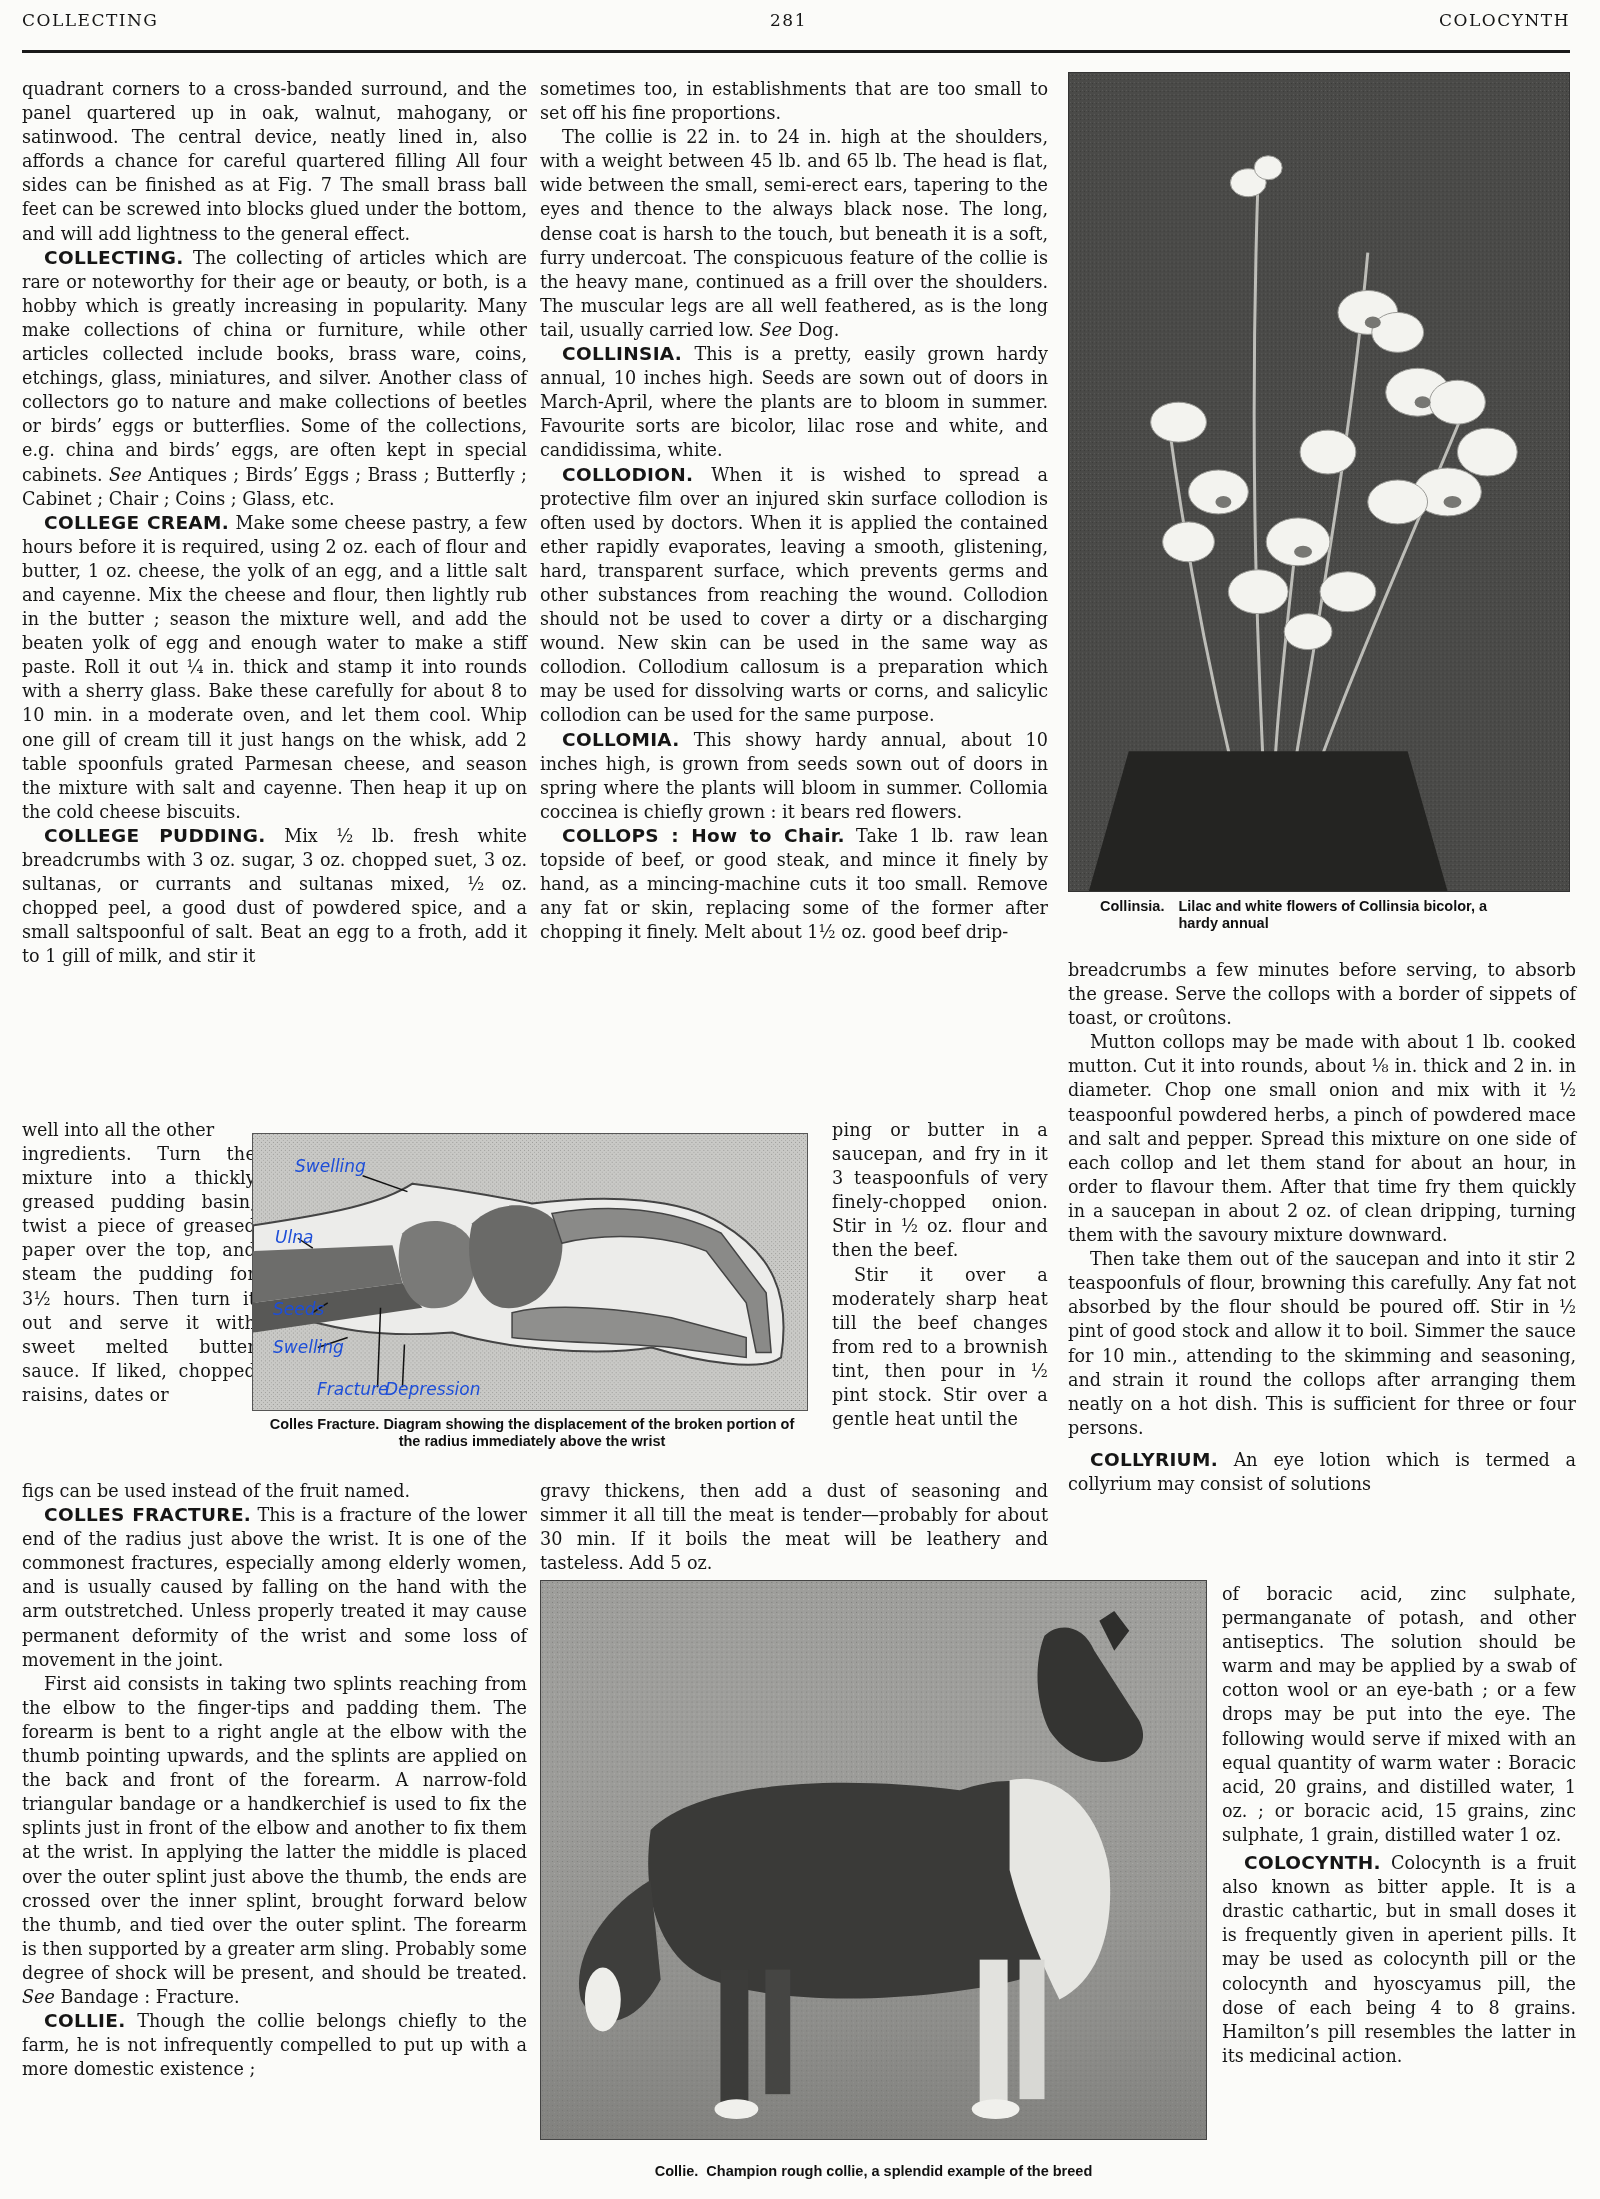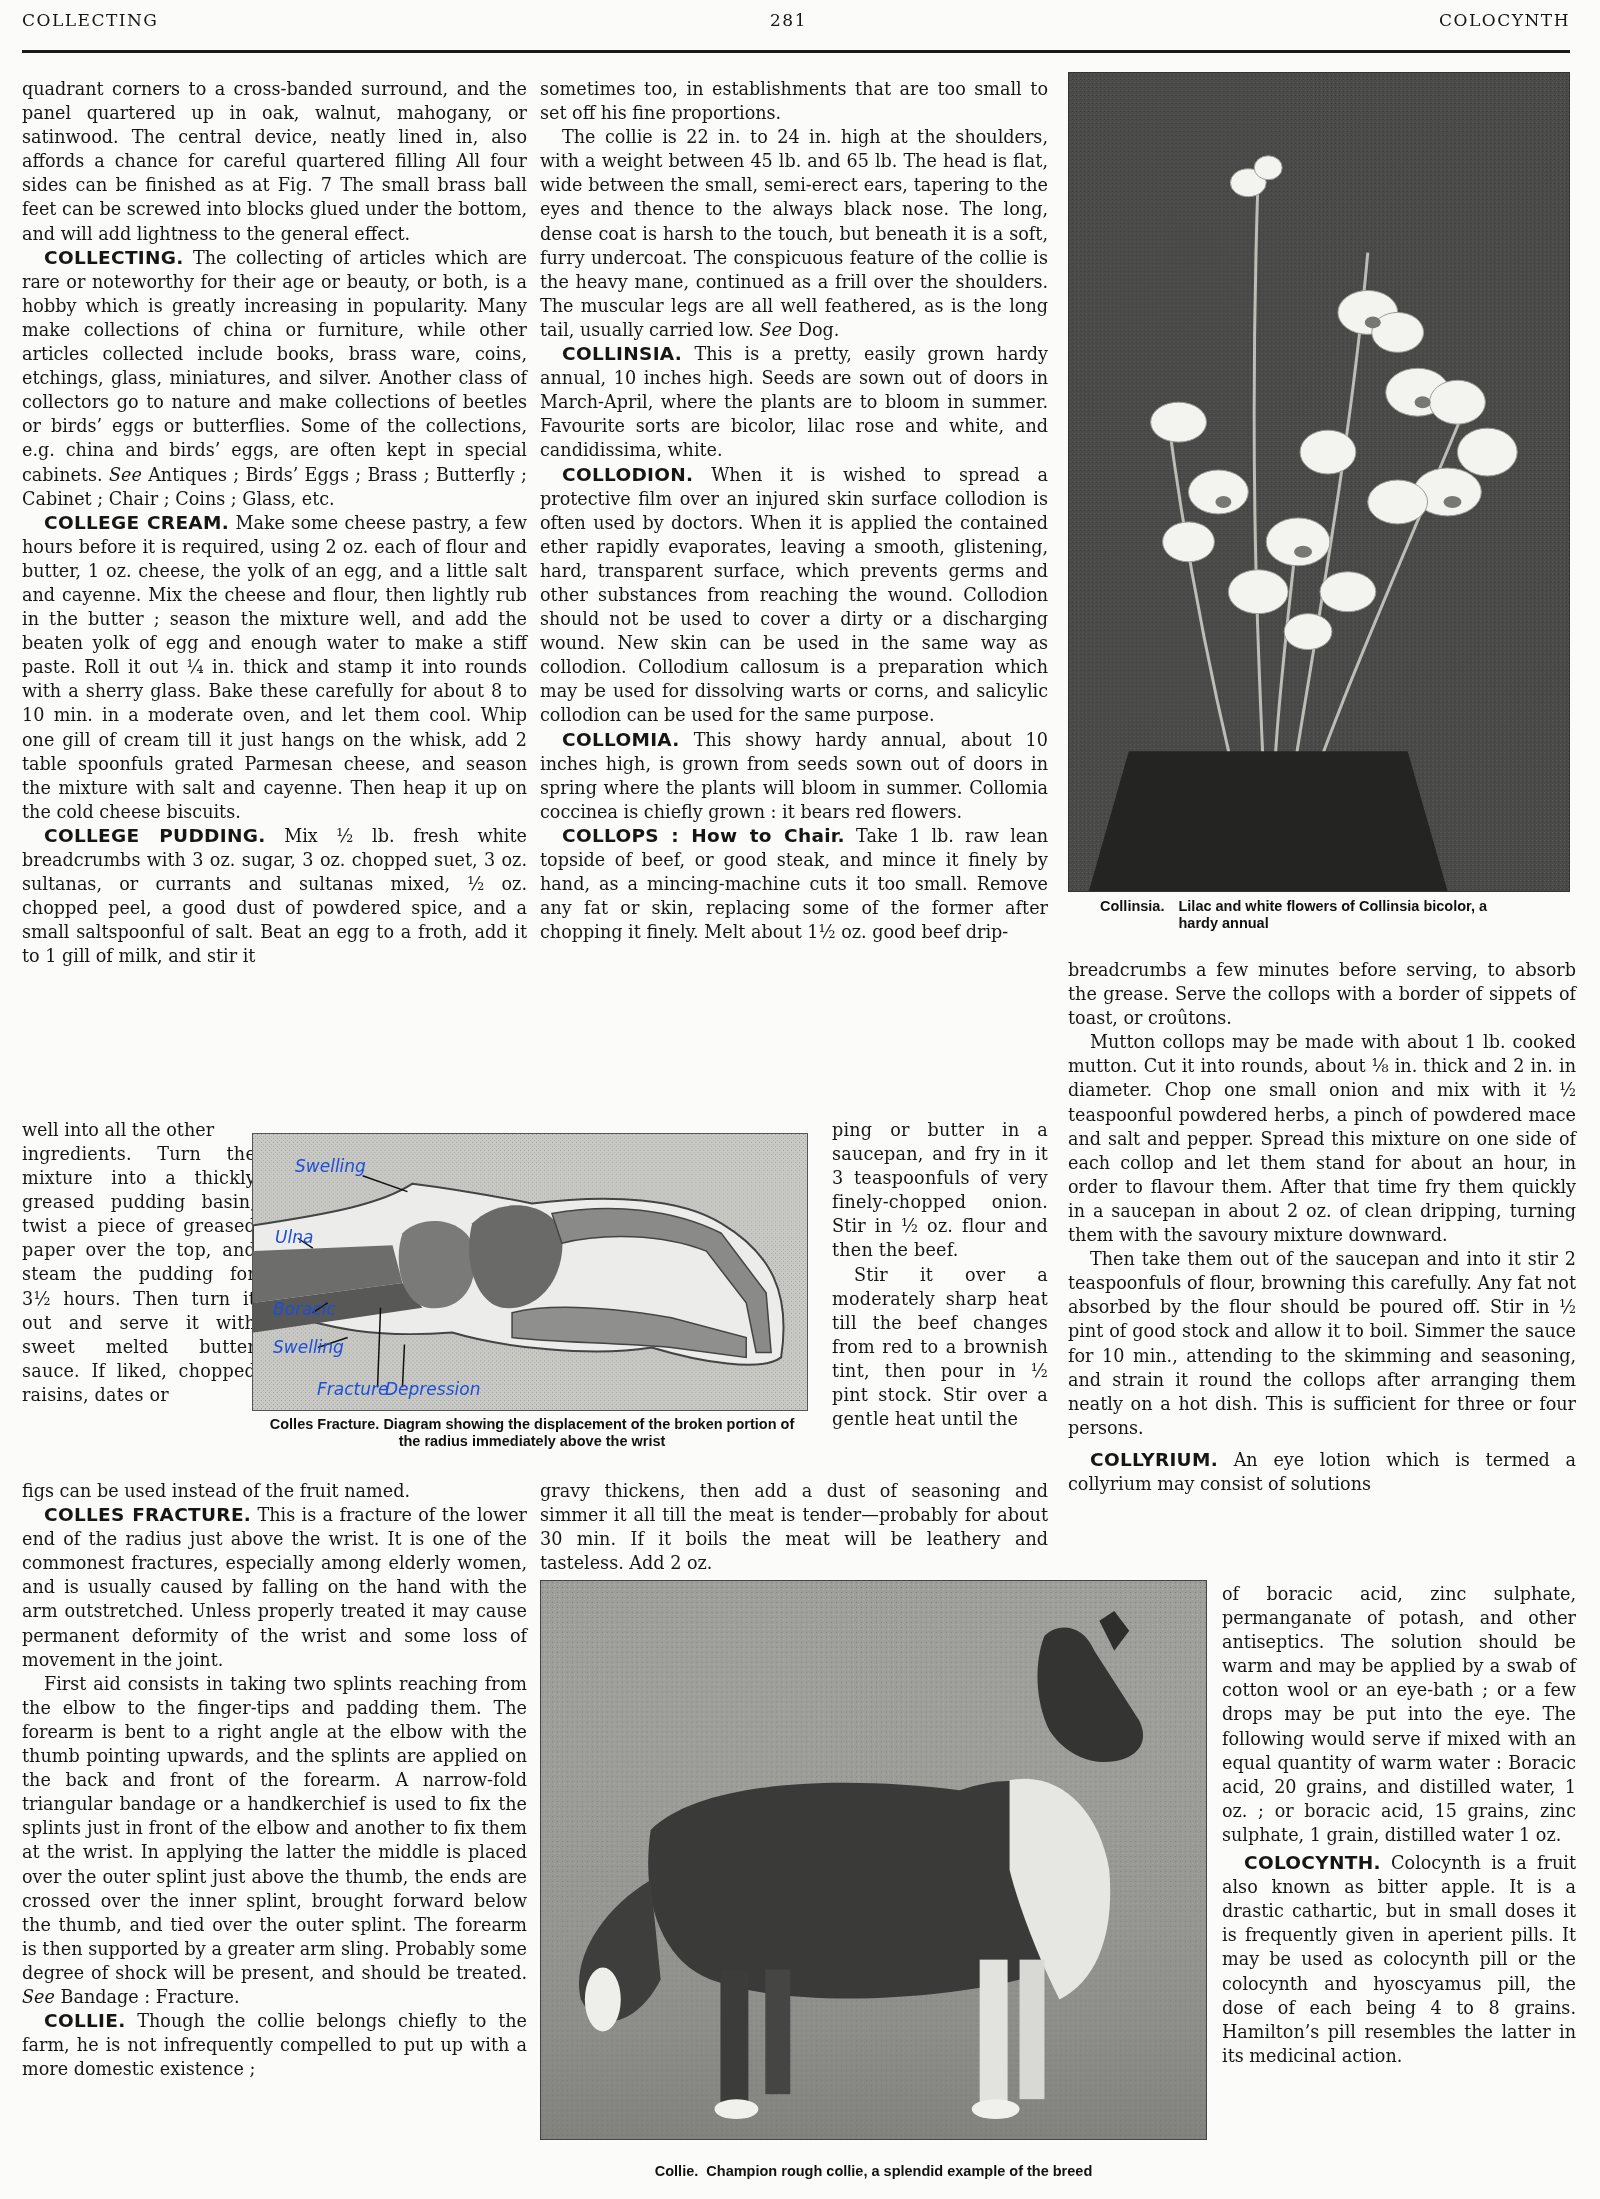--- a/index.html
+++ b/index.html
@@ -64,21 +64,21 @@
 
     <path d="M110,42 L155,58" stroke="#111" stroke-width="1.5" fill="none"></path>
     <path d="M45,105 L60,115" stroke="#111" stroke-width="1.5" fill="none"></path>
     <path d="M60,180 L75,170" stroke="#111" stroke-width="1.5" fill="none"></path>
     <path d="M65,215 L95,205" stroke="#111" stroke-width="1.5" fill="none"></path>
     <path d="M125,255 L128,175" stroke="#111" stroke-width="1.5" fill="none"></path>
     <path d="M150,255 L152,212" stroke="#111" stroke-width="1.5" fill="none"></path>
   </svg>
   <div class="tl" style="left:42px; top:22px;">Swelling</div>
   <div class="tl" style="left:22px; top:93px;">Ulna</div>
-  <div class="tl" style="left:20px; top:165px;">Boracic</div>
+  <div class="tl" style="left:20px; top:165px;">Seeds</div>
   <div class="tl" style="left:20px; top:203px;">Swelling</div>
   <div class="tl" style="left:64px; top:245px;">Fracture</div>
   <div class="tl" style="left:132px; top:245px;">Depression</div>
 </div>
 <div class="cap" style="left:258px; top:1416px; width:548px;">
   <span>Colles Fracture.</span> <span>Diagram showing the displacement of the broken portion of the radius immediately above the wrist</span>
 </div>
 
 <div class="blk" style="left:22px; top:1472px; width:505px;">
   <p class="noindent">figs can be used instead of the fruit named.</p>
@@ -93,21 +93,21 @@
   <p><span class="h">COLLINSIA.</span><span> This is a pretty, easily grown hardy annual, 10 inches high. Seeds are sown out of doors in March-April, where the plants are to bloom in summer. Favourite sorts are bicolor, lilac rose and white, and candidissima, white.</span></p>
   <p><span class="h">COLLODION.</span><span> When it is wished to spread a protective film over an injured skin surface collodion is often used by doctors. When it is applied the contained ether rapidly evaporates, leaving a smooth, glistening, hard, transparent surface, which prevents germs and other substances from reaching the wound. Collodion should not be used to cover a dirty or a discharging wound. New skin can be used in the same way as collodion. Collodium callosum is a preparation which may be used for dissolving warts or corns, and salicylic collodion can be used for the same purpose.</span></p>
   <p><span class="h">COLLOMIA.</span><span> This showy hardy annual, about 10 inches high, is grown from seeds sown out of doors in spring where the plants will bloom in summer. Collomia coccinea is chiefly grown : it bears red flowers.</span></p>
   <p><span class="h">COLLOPS : How to Chair.</span><span> Take 1 lb. raw lean topside of beef, or good steak, and mince it finely by hand, as a mincing-machine cuts it too small. Remove any fat or skin, replacing some of the former after chopping it finely. Melt about 1½ oz. good beef drip-</span></p>
 </div>
 <div class="blk narrow" style="left:832px; top:1111px; width:216px;">
   <p class="noindent">ping or butter in a saucepan, and fry in it 3 teaspoonfuls of very finely-chopped onion. Stir in ½ oz. flour and then the beef.</p>
   <p>Stir it over a moderately sharp heat till the beef changes from red to a brownish tint, then pour in ½ pint stock. Stir over a gentle heat until the</p>
 </div>
 <div class="blk" style="left:540px; top:1472px; width:508px;">
-  <p class="noindent">gravy thickens, then add a dust of seasoning and simmer it all till the meat is tender—probably for about 30 min. If it boils the meat will be leathery and tasteless. Add 2 oz.</p>
+  <p class="noindent">gravy thickens, then add a dust of seasoning and simmer it all till the meat is tender—probably for about 30 min. If it boils the meat will be leathery and tasteless. Add 5 oz.</p>
 </div>
 
 <div class="fig" style="left:540px; top:1580px; width:667px; height:560px; border:1px solid #444;">
   <svg viewBox="0 0 667 560" preserveAspectRatio="none">
     <defs>
       <pattern id="grain2" width="5" height="5" patternUnits="userSpaceOnUse">
         <rect width="5" height="5" fill="#9e9e9b"></rect>
         <rect x="1" y="1" width="1" height="1" fill="#7d7d7a"></rect>
         <rect x="3" y="3" width="1" height="1" fill="#b5b5b2"></rect>
       </pattern>

